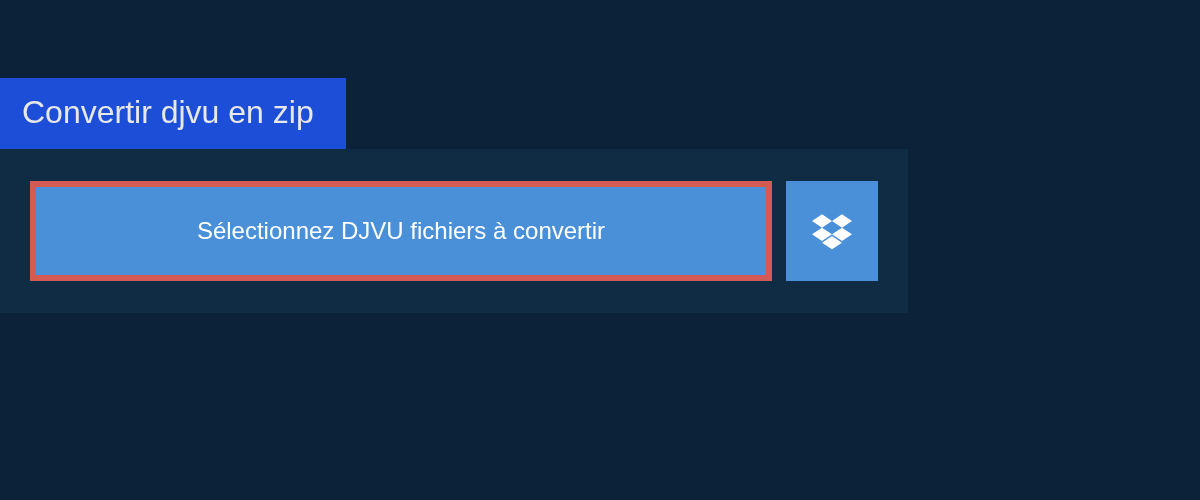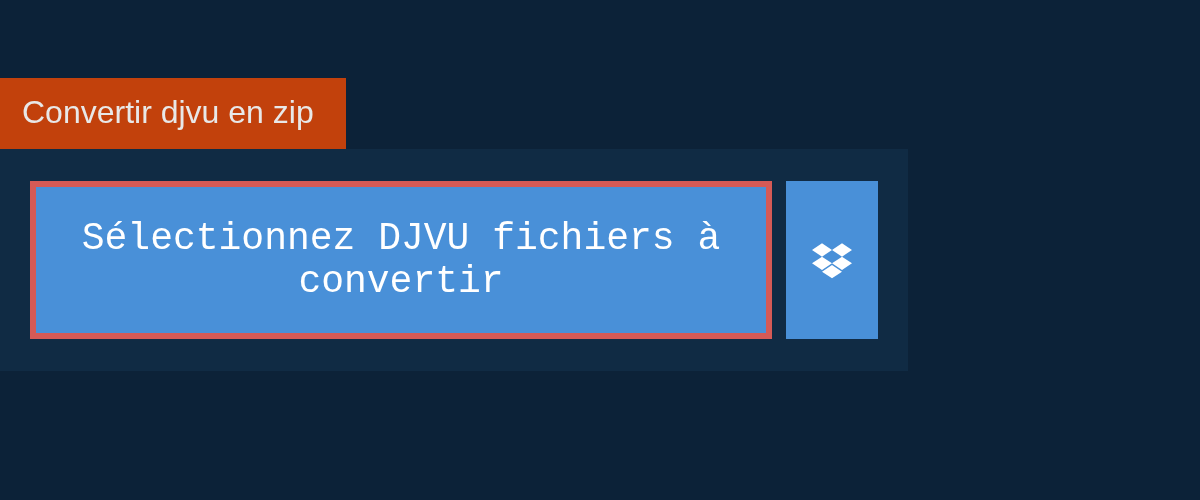--- a/index.html
+++ b/index.html
@@ -12,51 +12,50 @@
       font-family: -apple-system, BlinkMacSystemFont, 'Segoe UI', Helvetica, Arial, sans-serif;
       width: 1200px;
       height: 500px;
       overflow: hidden;
     }
     .tab-container {
       padding-top: 78px;
     }
     .tab {
       display: inline-block;
-      background-color: #c2410c;
+      background-color: #1d4ed8;
       color: #e8e8e8;
       font-size: 32px;
       font-weight: 300;
       padding: 16px 32px 18px 22px;
     }
     .panel {
       background-color: #102b44;
       padding: 32px 30px;
       width: 908px;
     }
     .button-row {
       display: flex;
       gap: 14px;
       align-items: stretch;
     }
     .select-button {
       background-color: #4990d8;
       border: 6px solid #d55a56;
       color: #ffffff;
-      font-size: 38px;
+      font-size: 24px;
       font-weight: 300;
       padding: 30px 40px;
       text-align: center;
       flex: 0 0 auto;
       cursor: pointer;
       display: flex;
       align-items: center;
       justify-content: center;
       width: 742px;
-      font-family: Liberation Mono, monospace;
     }
     .dropbox-button {
       background-color: #4990d8;
       width: 96px;
       display: flex;
       align-items: center;
       justify-content: center;
       cursor: pointer;
     }
     .dropbox-button svg {

